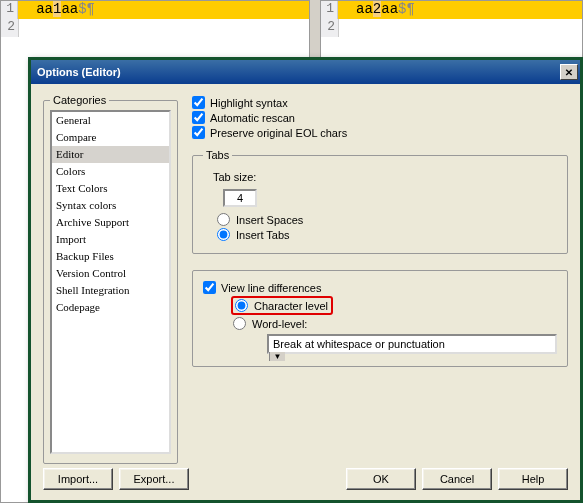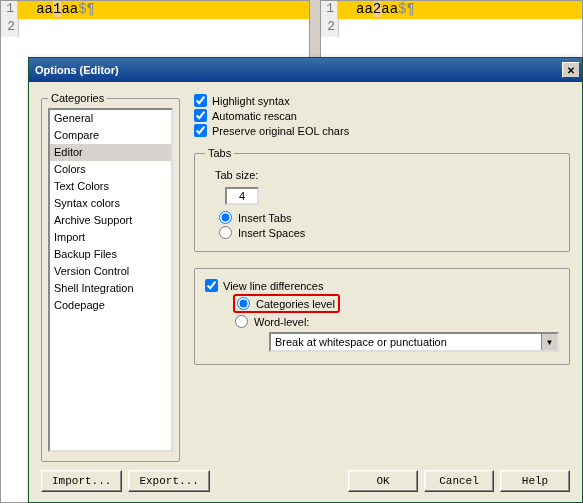--- a/index.html
+++ b/index.html
@@ -43,21 +43,21 @@
   .linetext { padding-left: 18px; }
   .hl-yellow .linetext { background: #ffcc00; width: 100%; }
   .diffchar { background: #f6d080; }
   .ws { color: #888; }
 
   .dialog {
     position: absolute;
     left: 28px; top: 57px;
     width: 555px; height: 446px;
     background: #ece9d8;
-    border: 1px solid #14532d;
+    border: 3px solid #14532d;
     box-shadow: 2px 2px 6px rgba(0,0,0,0.3);
   }
   .titlebar {
     height: 24px;
     background: linear-gradient(to bottom, #3a6ea5, #0a3d8f);
     color: #fff;
     font-weight: bold;
     display: flex;
     align-items: center;
     padding: 0 2px 0 6px;
@@ -91,20 +91,21 @@
     margin: 0;
   }
   fieldset legend { padding: 0 3px; font-size: 11px; }
 
   .cat-field { height: 370px; }
   .listbox {
     background: #fff;
     border: 2px inset #ddd;
     height: 344px;
     overflow: auto;
+    font-family: Liberation Serif, serif;
   }
   .list-item {
     padding: 1px 4px;
     cursor: pointer;
     line-height: 15px;
   }
   .list-item.selected { background: #d6d3ce; }
 
   .checkrow, .radiorow {
     display: flex;
@@ -136,20 +137,21 @@
   }
 
   .combo {
     width: 290px;
     margin-left: 36px;
     margin-top: 4px;
     display: flex;
     background: #fff;
     border: 2px inset #ddd;
     height: 20px;
+    flex-direction: column;
   }
   .combo-text { flex: 1; padding: 2px 4px; font-size: 11px; }
   .combo-btn {
     width: 16px;
     background: #d4d0c8;
     border-left: 1px solid #888;
     display: flex; align-items: center; justify-content: center;
     font-size: 8px;
   }
 
@@ -164,21 +166,21 @@
     min-width: 70px;
     height: 22px;
     background: #ece9d8;
     border: 1px solid #404040;
     border-top-color: #fff; border-left-color: #fff;
     box-shadow: inset -1px -1px 0 #888, inset 1px 1px 0 #f4f2ea;
     font-size: 11px;
     padding: 0 10px;
     margin-right: 6px;
     cursor: pointer;
-    font-family: Liberation Mono, monospace;
+    font-family: Liberation Sans, sans-serif;
   }
   .btn-spacer { flex: 1; }
 </style>
 </head>
 <body>
 
 <div class="bg-editors">
   <div class="editor-pane left">
     <div class="editor-line hl-yellow">
       <div class="gutter">1</div>
@@ -250,39 +252,39 @@
 
       <fieldset class="tabs-field">
         <legend>Tabs</legend>
         <div class="tabsize-row">
           <span>Tab size:</span>
         </div>
         <div class="tabsize-row" style="margin-left:20px">
           <input class="tab-input" value="4" style="">
         </div>
         <label class="radiorow">
+          <input type="radio" name="tabmode" id="r-spaces" style="">
+          <span>Insert Spaces</span>
+        </label>
+        <label class="radiorow">
           <input type="radio" name="tabmode" id="r-tabs" checked="" style="">
           <span>Insert Tabs</span>
-        </label>
-        <label class="radiorow">
-          <input type="radio" name="tabmode" id="r-spaces" style="">
-          <span>Insert Spaces</span>
         </label>
       </fieldset>
 
       <fieldset class="ldc-field">
         <label class="checkrow">
           <input type="checkbox" id="chk-vld" checked="" style="">
           <span>View line differences</span>
         </label>
         <div class="indent">
           <span class="highlight-red">
             <label class="radiorow" style="margin:0">
               <input type="radio" name="ldcmode" id="r-char" style="margin-left: 2px;" checked="">
-              <span>Categories level</span>
+              <span>Character level</span>
             </label>
           </span>
           <label class="radiorow" style="margin-left:-12px">
             <input type="radio" name="ldcmode" id="r-word" style="">
             <span>Word-level:</span>
           </label>
           <div class="combo">
             <div class="combo-text">Break at whitespace or punctuation</div>
             <div class="combo-btn">▼</div>
           </div>

